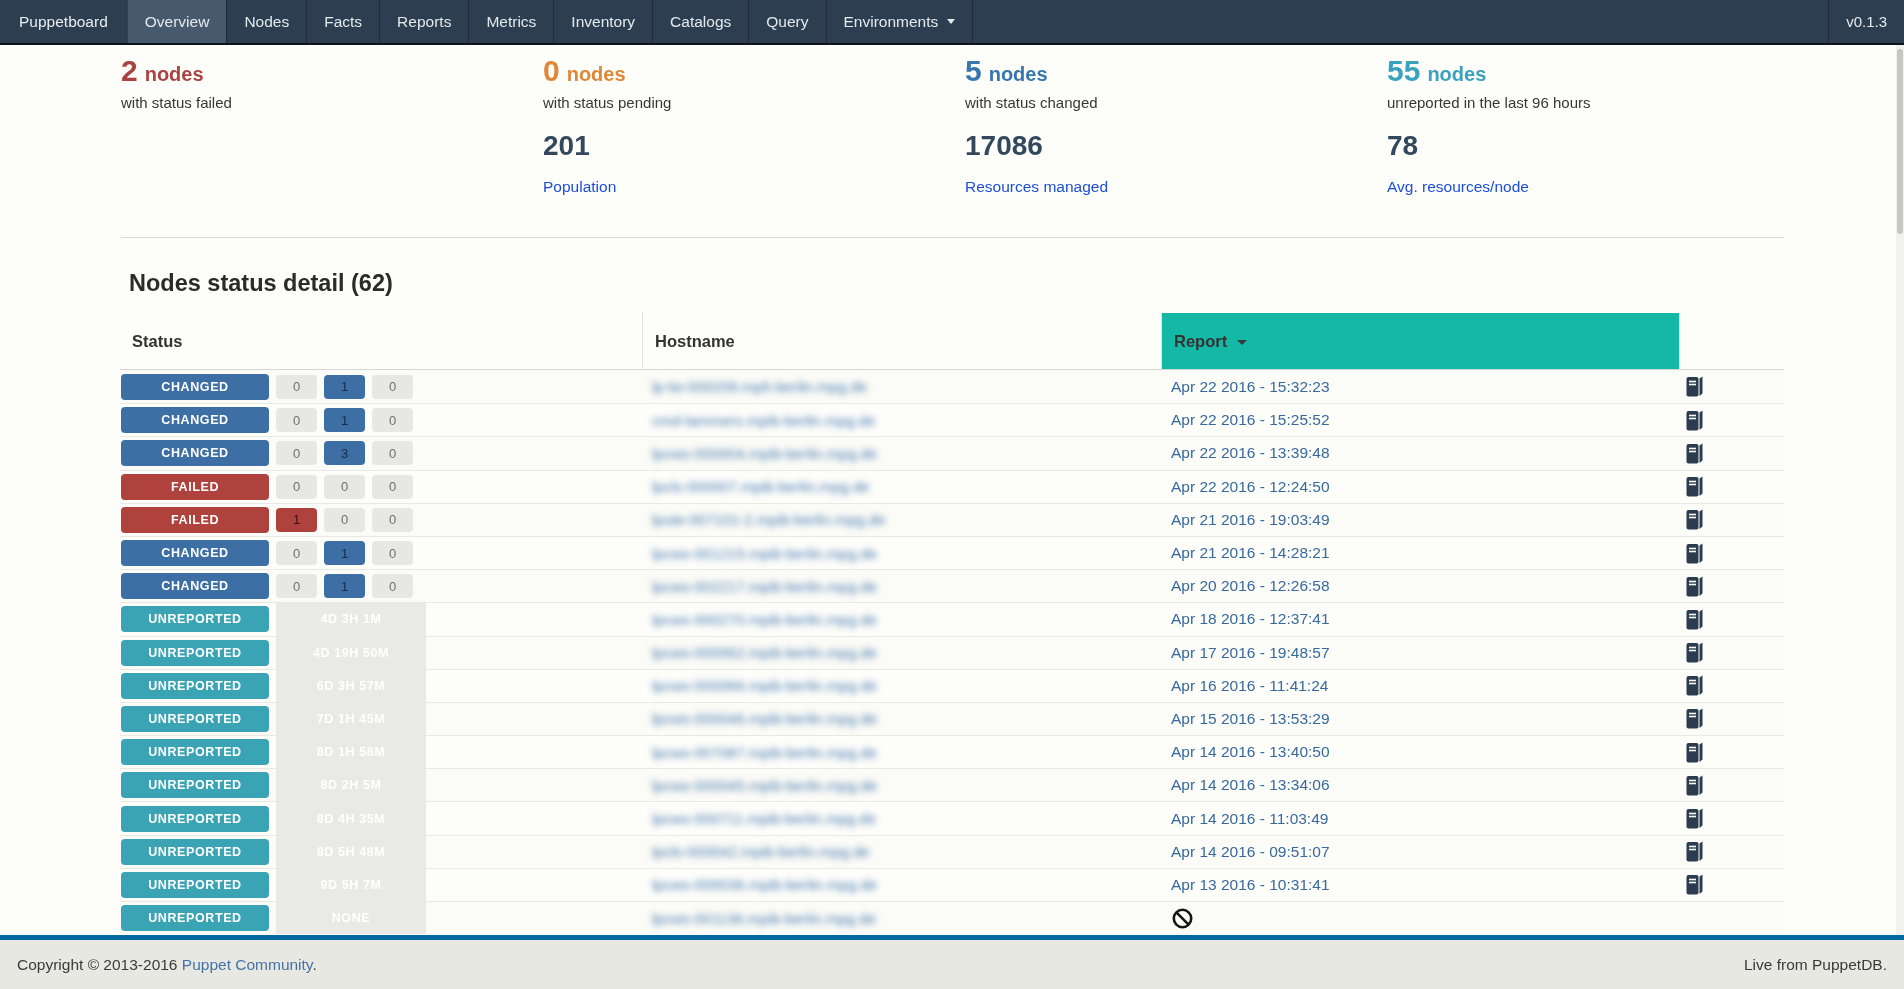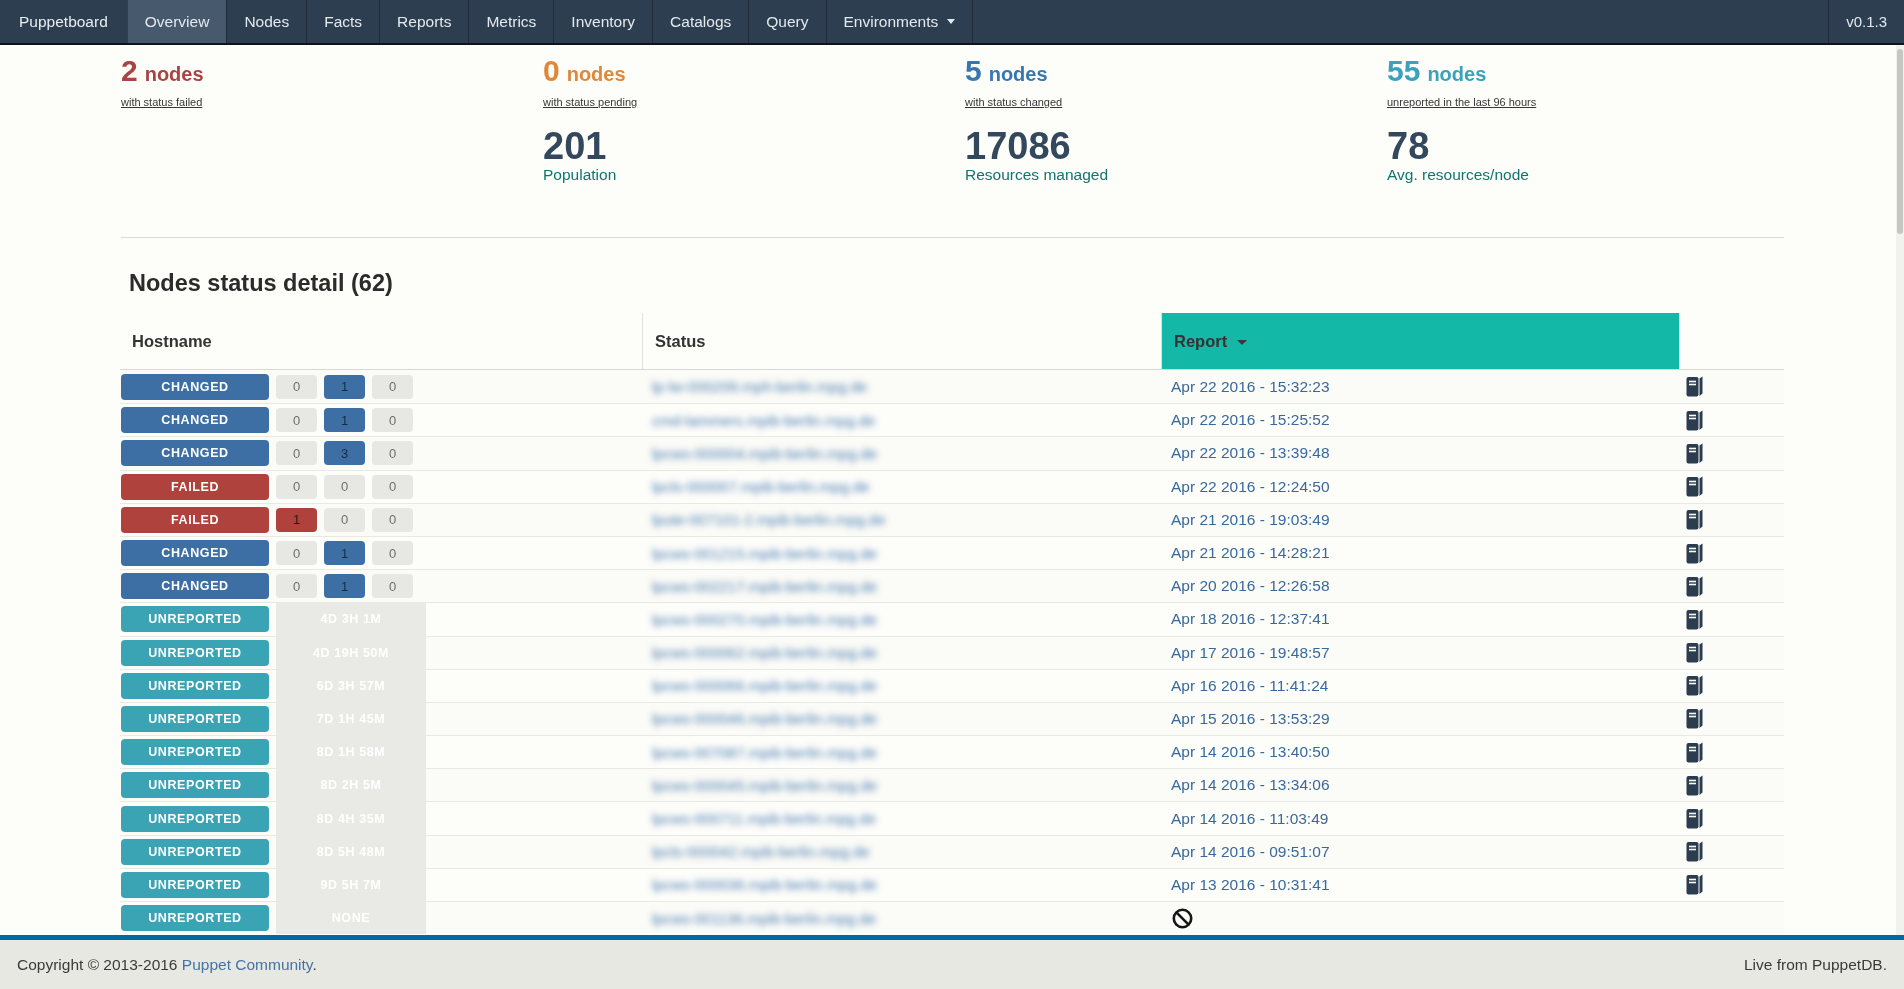--- a/index.html
+++ b/index.html
@@ -18,23 +18,23 @@
   .caret{display:inline-block;width:0;height:0;border-left:4.5px solid transparent;
          border-right:4.5px solid transparent;border-top:5px solid #e4e9ee;margin-left:9px;}
   .nav-version{margin-left:auto;color:#e4e9ee;font-size:15px;line-height:43px;
                padding:0 17px;border-left:1px solid rgba(0,0,0,0.28);}
 
   
   .stats{position:absolute;top:55px;left:121px;right:95px;display:grid;grid-template-columns:repeat(4,1fr);}
   .stat-top{white-space:nowrap;}
   .stat-count{font-size:30px;font-weight:bold;line-height:32px;}
   .stat-unit{font-size:20px;font-weight:bold;margin-left:7px;}
-  .stat-caption{font-size:11px;color:#373737;margin-top:6px;line-height:19px;text-decoration:underline;}
-  .stat-metric{font-size:38px;font-weight:bold;color:#33485c;margin-top:18px;line-height:32px;}
-  .stat-metric-label{font-size:15.5px;color:#0f766e;margin-top:3px;line-height:19px;}
+  .stat-caption{font-size:15px;color:#373737;margin-top:6px;line-height:19px;}
+  .stat-metric{font-size:28px;font-weight:bold;color:#33485c;margin-top:18px;line-height:32px;}
+  .stat-metric-label{font-size:15.5px;color:#1d4ed8;margin-top:15px;line-height:19px;}
 
   .divider{position:absolute;top:237px;left:121px;width:1663px;border:none;border-top:1px solid #dcdcd7;margin:0;}
   .section-title{position:absolute;top:258px;left:121px;margin:8px;font-size:23.5px;font-weight:600;color:#2b2b2b;line-height:34px;}
 
   
   .table{position:absolute;top:313px;left:120px;width:1664px;}
   .thead{display:grid;grid-template-columns:522px 519px 518px 105px;height:57px;border-bottom:1px solid #d8d8d3;box-sizing:border-box;}
   .th{display:flex;align-items:center;padding:0 12px;font-size:16.5px;font-weight:600;color:#333;box-sizing:border-box;}
   .th + .th{border-left:1px solid #e2e2dd;}
   .th.sorted{background:#14b8a6;}
@@ -137,24 +137,24 @@
       </div>
     </section>
 
   <hr class="divider">
 
   <h2 class="section-title">Nodes status detail (62)</h2>
 
   <div class="table">
     <div class="thead" id="thead">
         <div class="th">
+          <span>Status</span>
+        </div>
+        <div class="th">
           <span>Hostname</span>
-        </div>
-        <div class="th">
-          <span>Status</span>
         </div>
         <div class="th sorted">
           <span>Report</span>
           <span class="sort-caret"></span>
         </div>
         <div class="th">
           <span></span>
         </div>
       </div>
     <div class="tbody" id="tbody">

